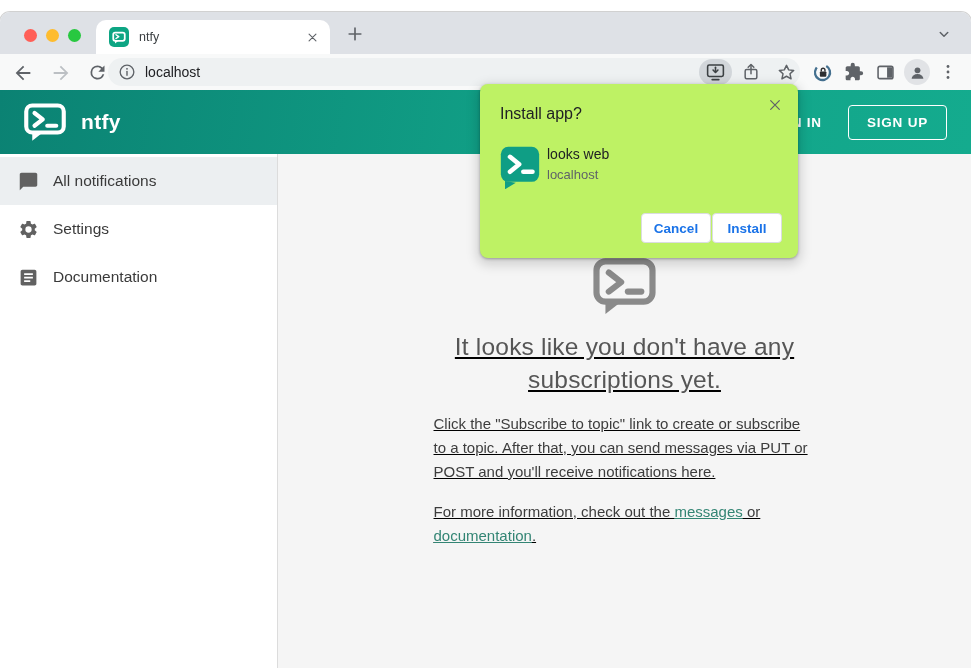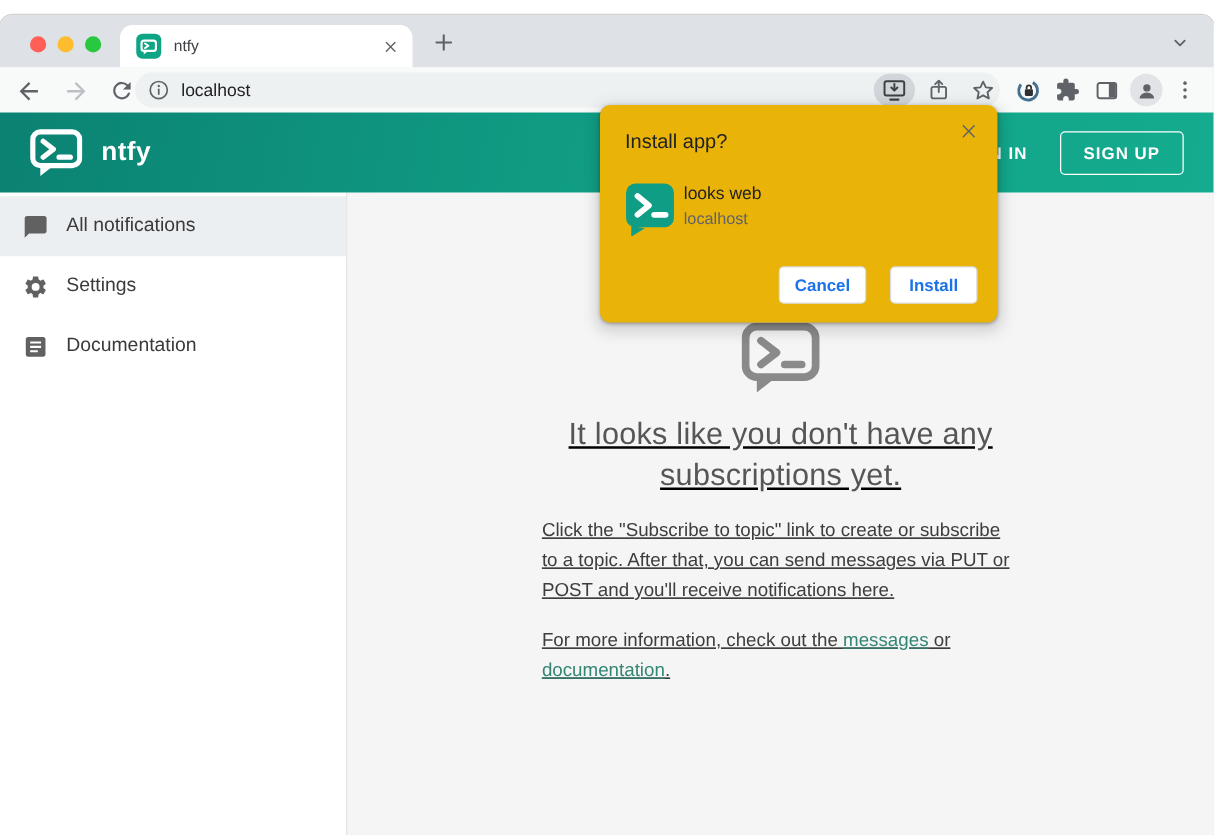--- a/index.html
+++ b/index.html
@@ -63,28 +63,28 @@
   .side-item svg{width:21px;height:21px;flex:none;}
   .side-label{margin-left:14px;font-size:15.5px;color:#3a3a3a;}
   .main{flex:1;background:#f5f5f5;overflow:hidden;}
   .empty{width:382px;margin:0 auto;text-align:center;text-decoration:underline;}
   .empty-icon{margin-top:104px;}
   .empty-icon svg{width:63px;height:56px;color:#8a8a8a;}
   .empty-heading{margin:12px 0 0;font-size:24.5px;font-weight:normal;line-height:33px;color:#565656;letter-spacing:.2px;}
   .empty-para{margin:16px 0 0;text-align:left;font-size:15px;line-height:24px;color:#3d3d3d;}
   .teal-link{color:#338574;text-decoration:underline;cursor:pointer;}
   
-  .dialog{position:absolute;left:480px;top:72px;width:318px;height:174px;background:#eab308;border-radius:8px;
+  .dialog{position:absolute;left:480px;top:72px;width:318px;height:174px;background:#bef264;border-radius:8px;
     z-index:50;box-shadow:0 1px 3px rgba(0,0,0,.3),0 4px 12px 3px rgba(0,0,0,.15);}
   .dlg-title{position:absolute;left:20px;top:21px;font-size:16px;color:#202124;}
   .dlg-close{position:absolute;right:12px;top:10px;width:22px;height:22px;}
   .dlg-appicon{position:absolute;left:20px;top:62px;width:40px;height:42px;}
   .dlg-name{position:absolute;left:67px;top:62px;font-size:14px;color:#202124;}
   .dlg-origin{position:absolute;left:67px;top:83px;font-size:13px;color:#5f6368;}
-  .dlg-buttons{position:absolute;right:16px;bottom:15px;display:flex;gap:19px;}
+  .dlg-buttons{position:absolute;right:16px;bottom:15px;display:flex;gap:1px;}
   .dlg-btn{min-width:70px;height:30px;background:#fff;border:1px solid #dadce0;border-radius:4px;
     color:#1a73e8;font-family:inherit;font-size:13.5px;font-weight:bold;cursor:pointer;}
 </style>
 </head>
 <body>
 
 <div class="window">
 
   <div class="tabstrip">
     <div class="traffic t-close"></div>

